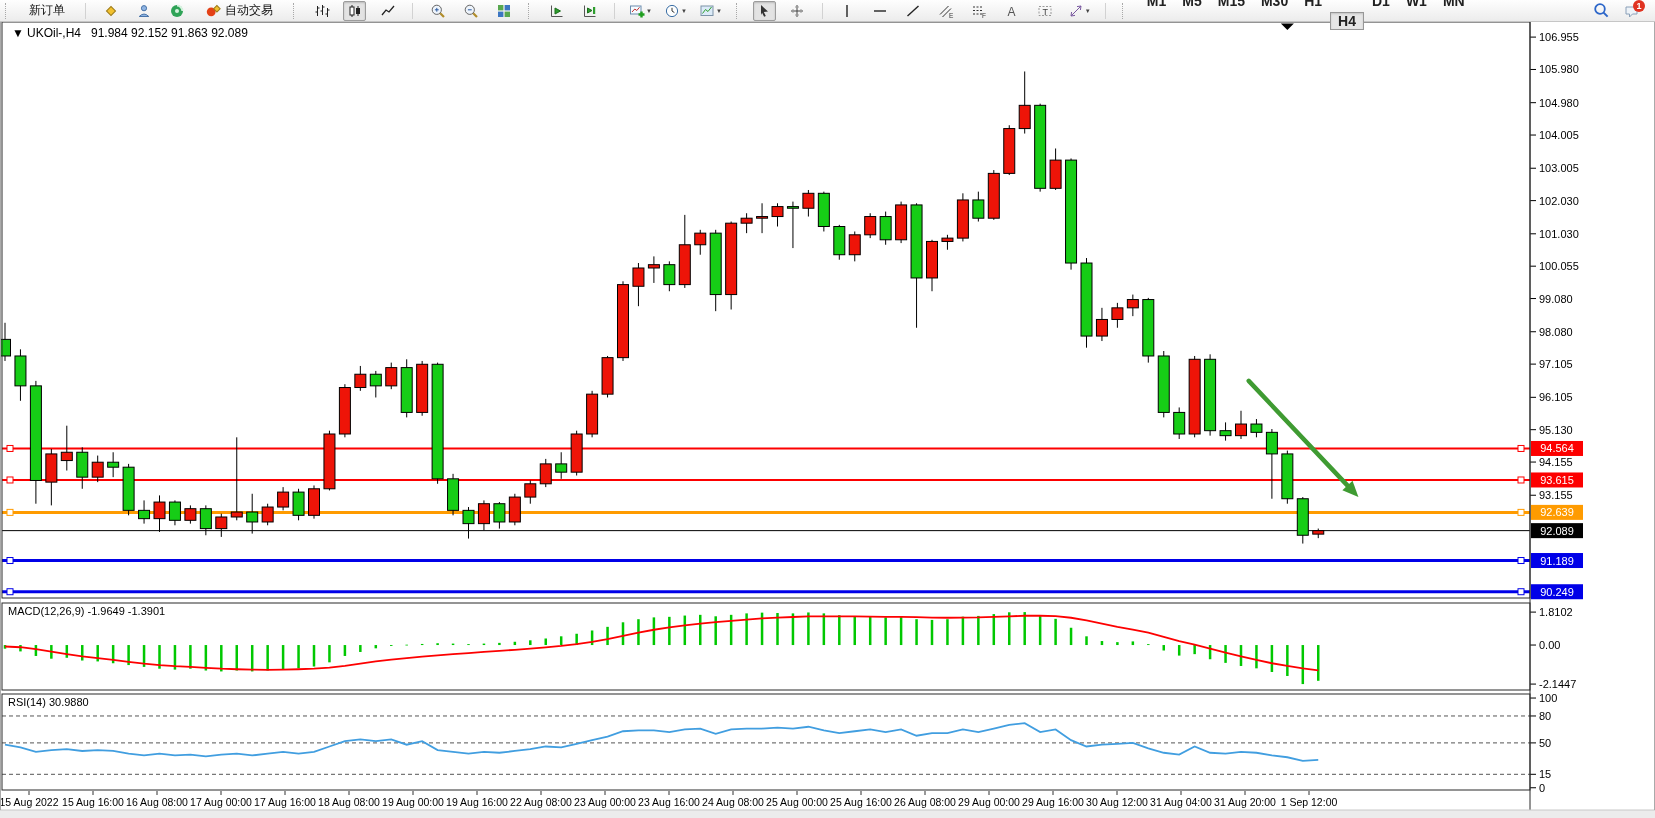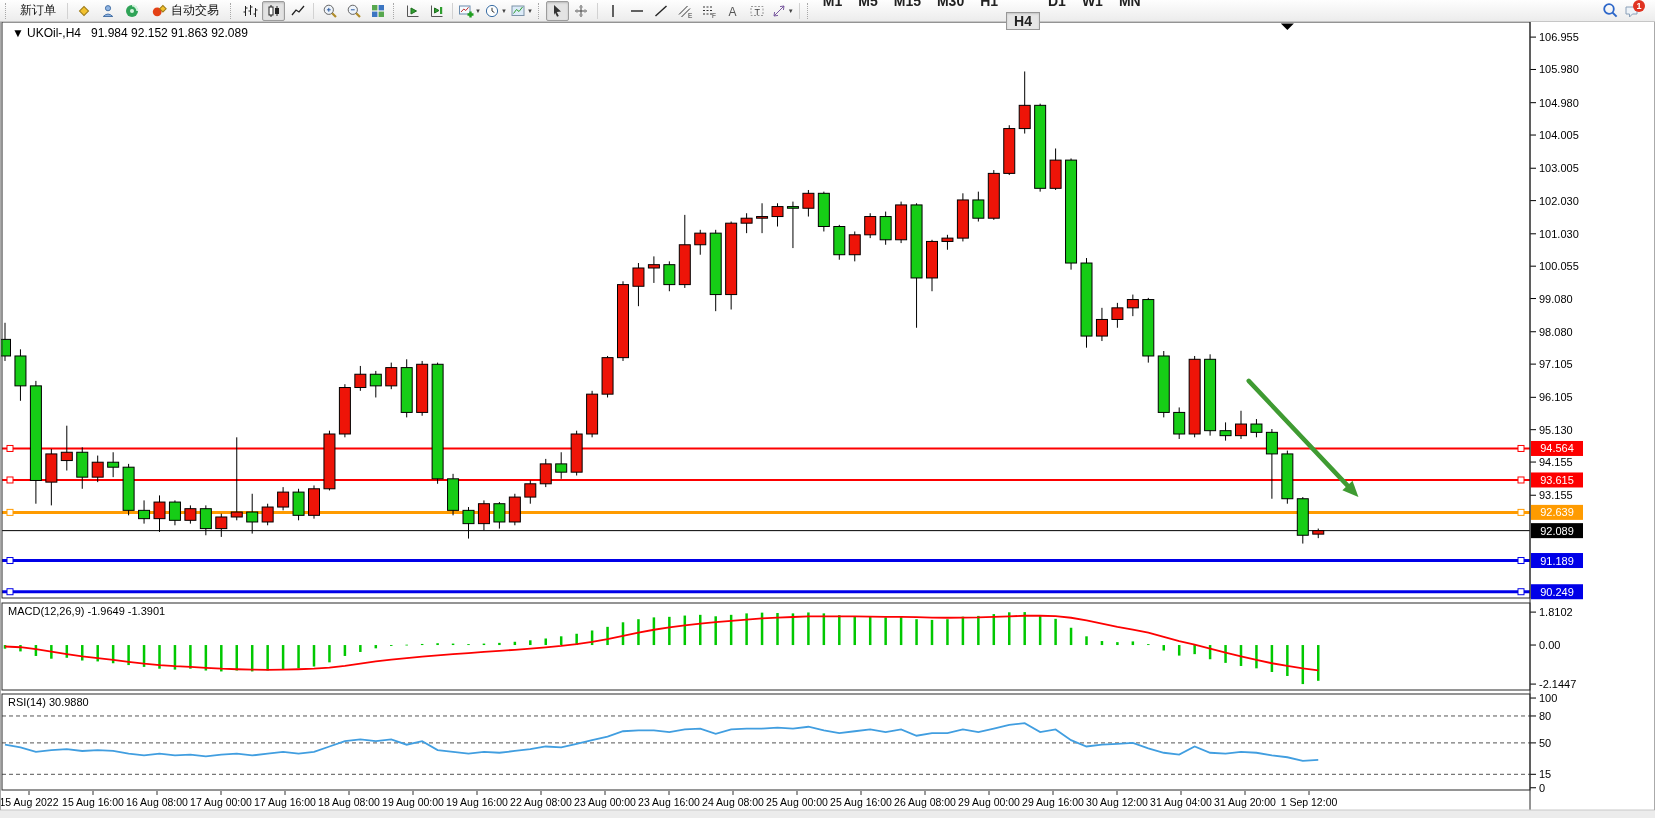--- a/index.html
+++ b/index.html
@@ -1,21 +1,21 @@
 <!DOCTYPE html>
 <html><head>
 <meta charset="utf-8">
 <style>
   html,body{margin:0;padding:0;}
   body{width:1655px;height:818px;position:relative;background:#fff;overflow:hidden;
        font-family:"Liberation Sans",sans-serif;}
   
   #toolbar{position:absolute;top:0;left:0;width:1655px;height:22px;
            background:linear-gradient(#fefefe,#ececec);border-bottom:1px solid #c6c6c6;
-           display:flex;align-items:center;padding:0 2px;box-sizing:border-box;gap:1px;z-index:5;}
+           display:flex;align-items:center;padding:0 2px;box-sizing:border-box;gap:10px;z-index:5;}
   .tbtn{height:20px;min-width:23px;display:flex;align-items:center;justify-content:center;
         border:1px solid transparent;border-radius:2px;box-sizing:border-box;}
   .tbtn svg{display:block;}
   .tbtn.pressed{background:#e3e3e3;border-color:#9c9c9c;box-shadow:inset 0 1px 2px rgba(0,0,0,.18);}
   .tbtn.text{padding:0 6px;font-size:12px;color:#111;gap:4px;white-space:nowrap;}
   .sep{width:1px;height:16px;background:#d2d2d2;margin:0 3px;}
   .handle{width:3px;height:16px;border-left:1px dotted #a8a8a8;margin:0 3px;}
   .dd{font-size:6px;color:#444;margin-left:1px;}
   .tf{font-size:14px;color:#222;height:18px;display:flex;align-items:center;padding:0 7px;
       border:1px solid transparent;box-sizing:border-box;font-weight:bold;}

